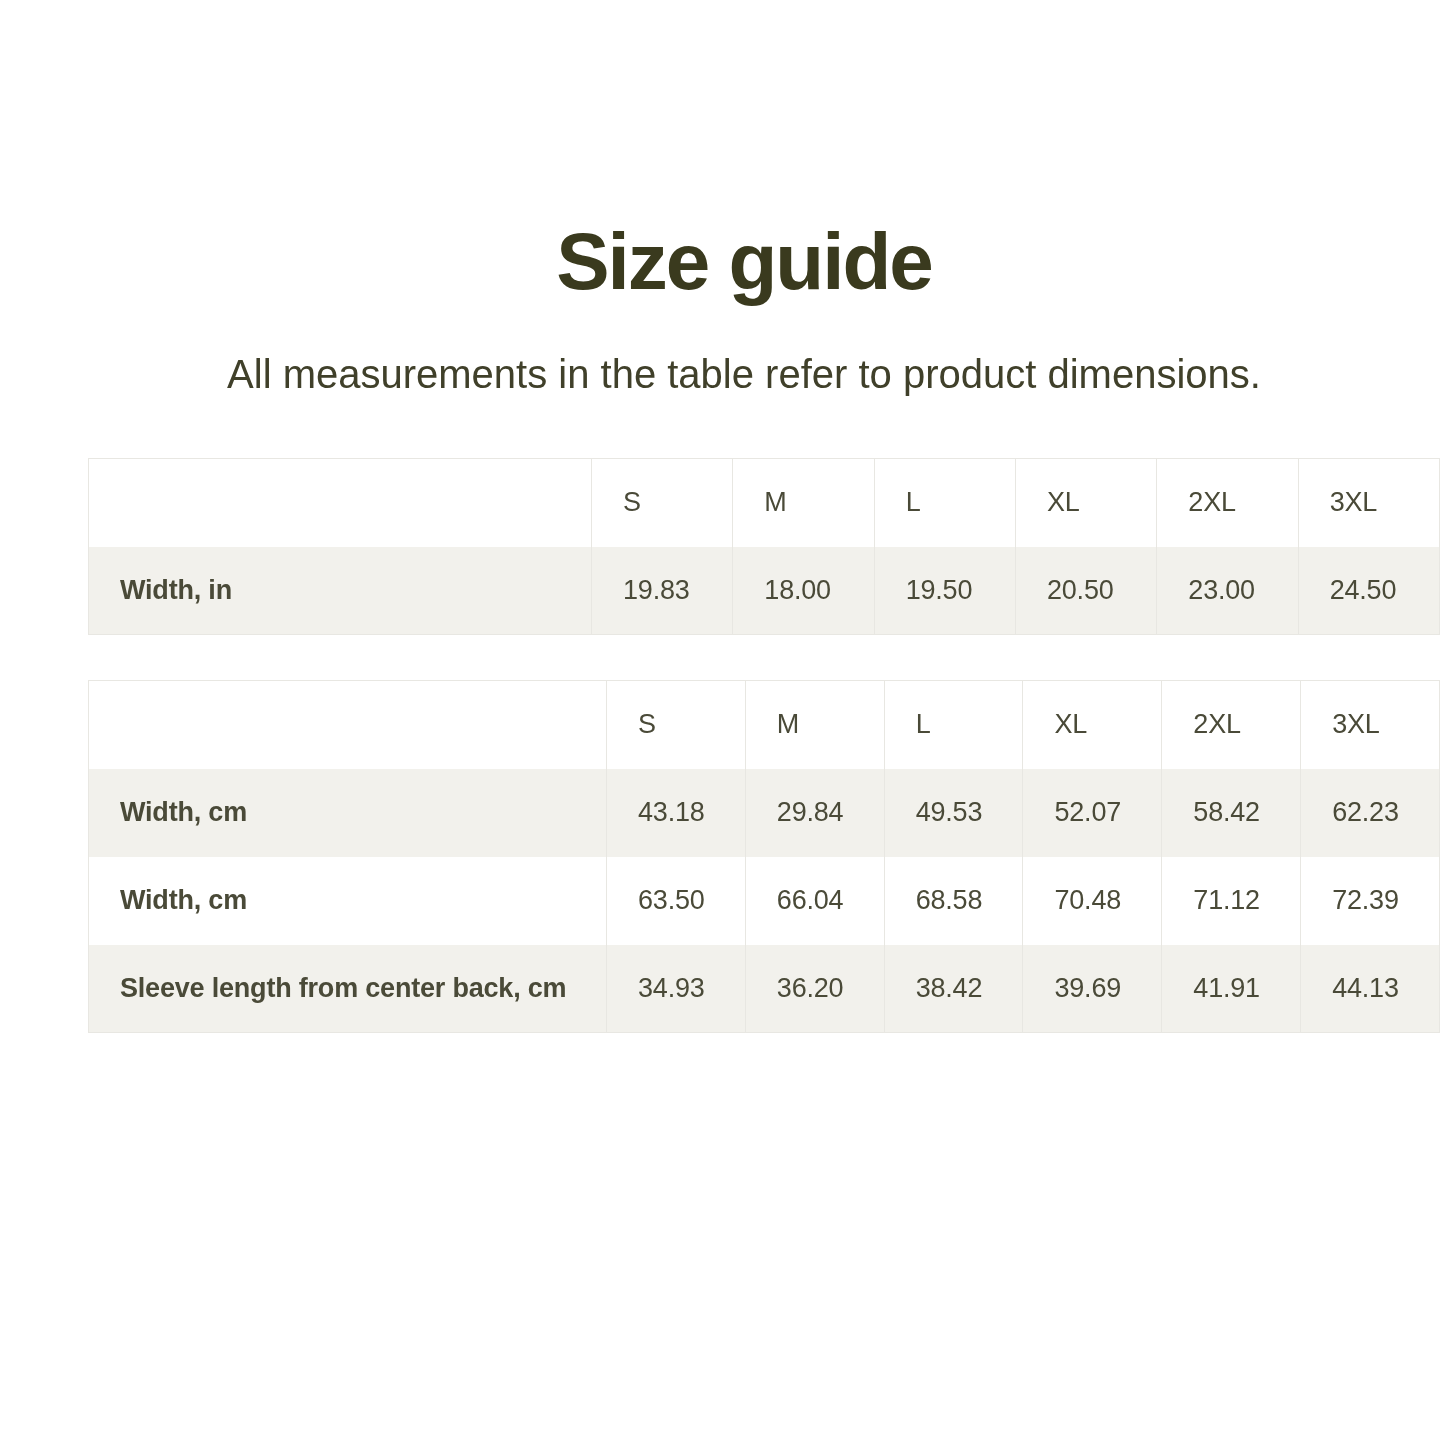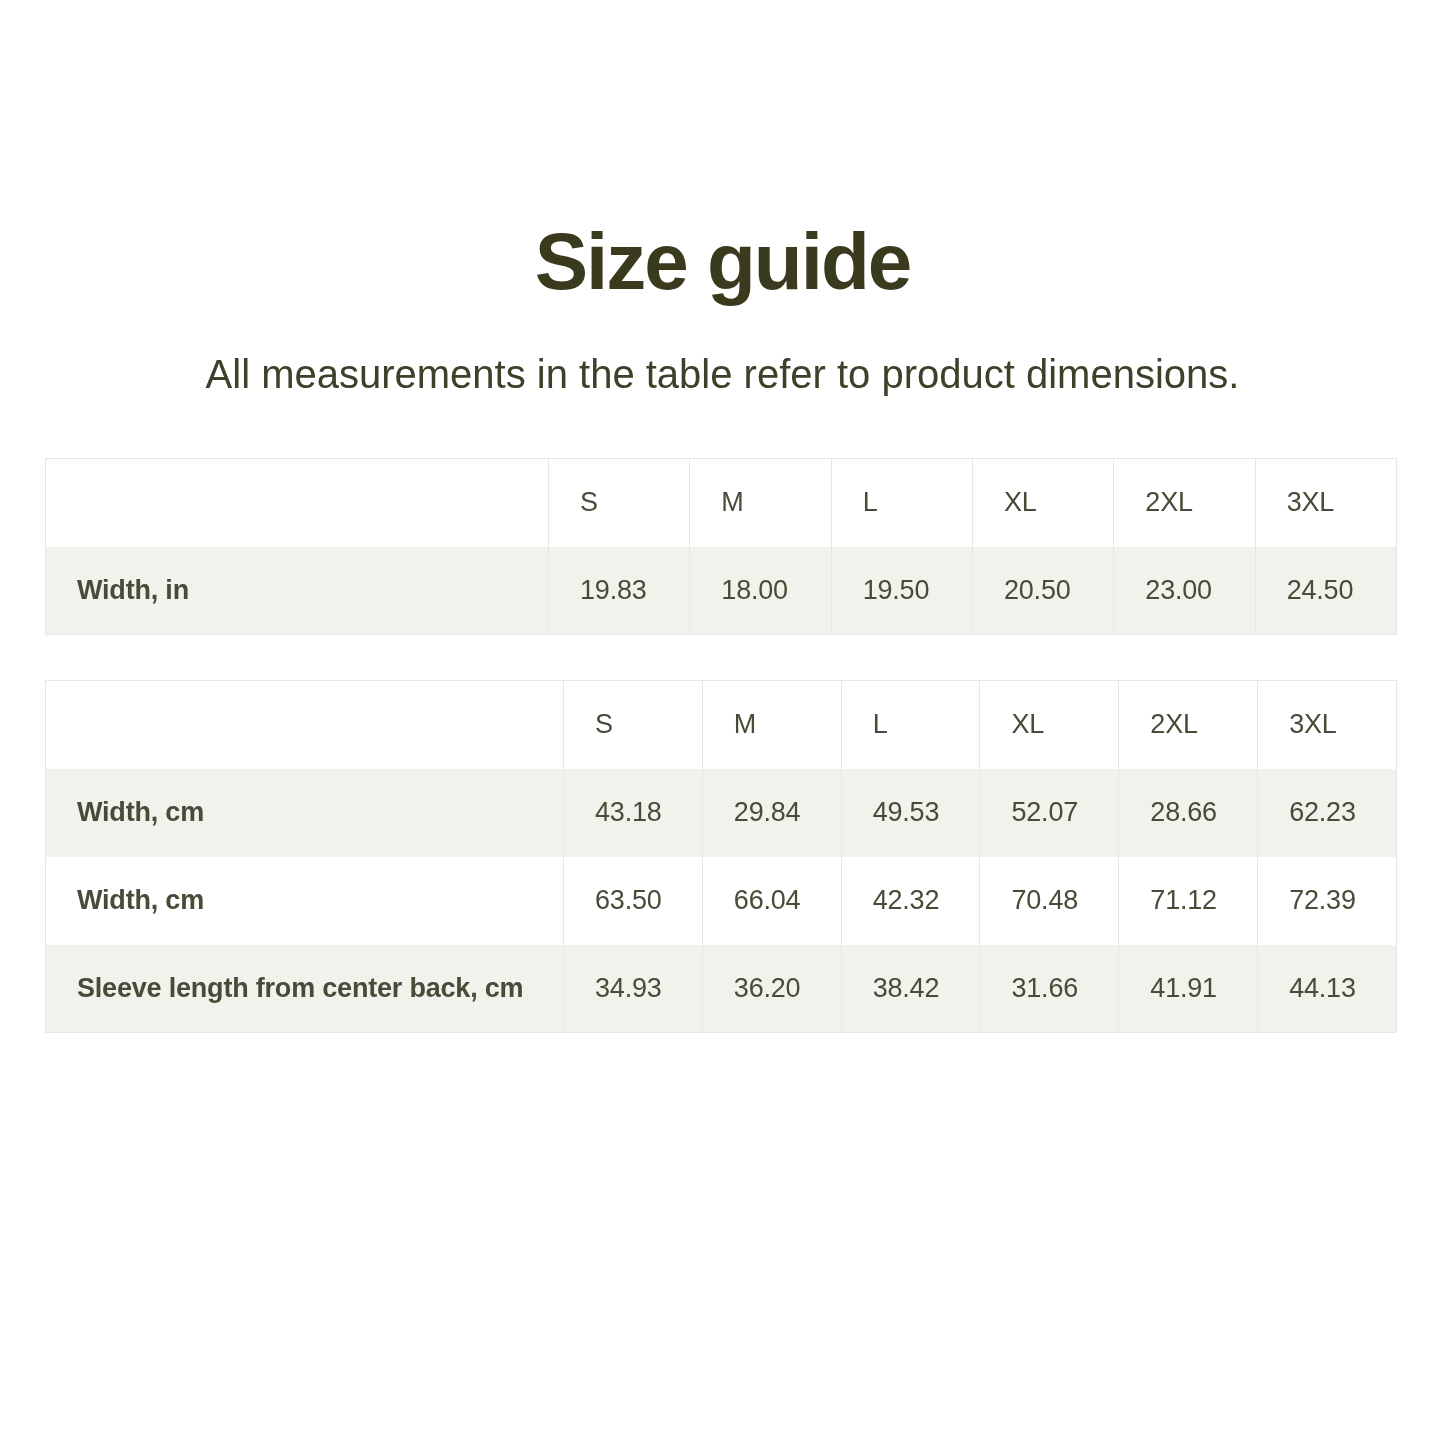--- a/index.html
+++ b/index.html
@@ -9,20 +9,21 @@
     font-family: "Liberation Sans", "DejaVu Sans", sans-serif;
   }
   .page {
     position: relative;
     width: 1445px;
     height: 1445px;
     background: #ffffff;
     overflow: hidden;
     box-sizing: border-box;
     padding-top: 222px;
+    padding-left: 43px;
   }
   .page-title {
     margin: 0;
     text-align: center;
     font-size: 80px;
     line-height: 1.0;
     font-weight: 700;
     letter-spacing: -2px;
     color: #3a3a1e;
   }
@@ -128,37 +129,37 @@
         <th>3XL</th>
       </tr>
     </thead>
     <tbody>
       <tr>
         <td>Width, cm</td>
         <td>43.18</td>
         <td>29.84</td>
         <td>49.53</td>
         <td>52.07</td>
-        <td>28.66</td>
+        <td>58.42</td>
         <td>62.23</td>
       </tr>
       <tr>
         <td>Width, cm</td>
         <td>63.50</td>
         <td>66.04</td>
-        <td>42.32</td>
+        <td>68.58</td>
         <td>70.48</td>
         <td>71.12</td>
         <td>72.39</td>
       </tr>
       <tr>
         <td>Sleeve length from center back, cm</td>
         <td>34.93</td>
         <td>36.20</td>
         <td>38.42</td>
-        <td>31.66</td>
+        <td>39.69</td>
         <td>41.91</td>
         <td>44.13</td>
       </tr>
     </tbody>
   </table>
 
 </div>
 
 </body></html>

